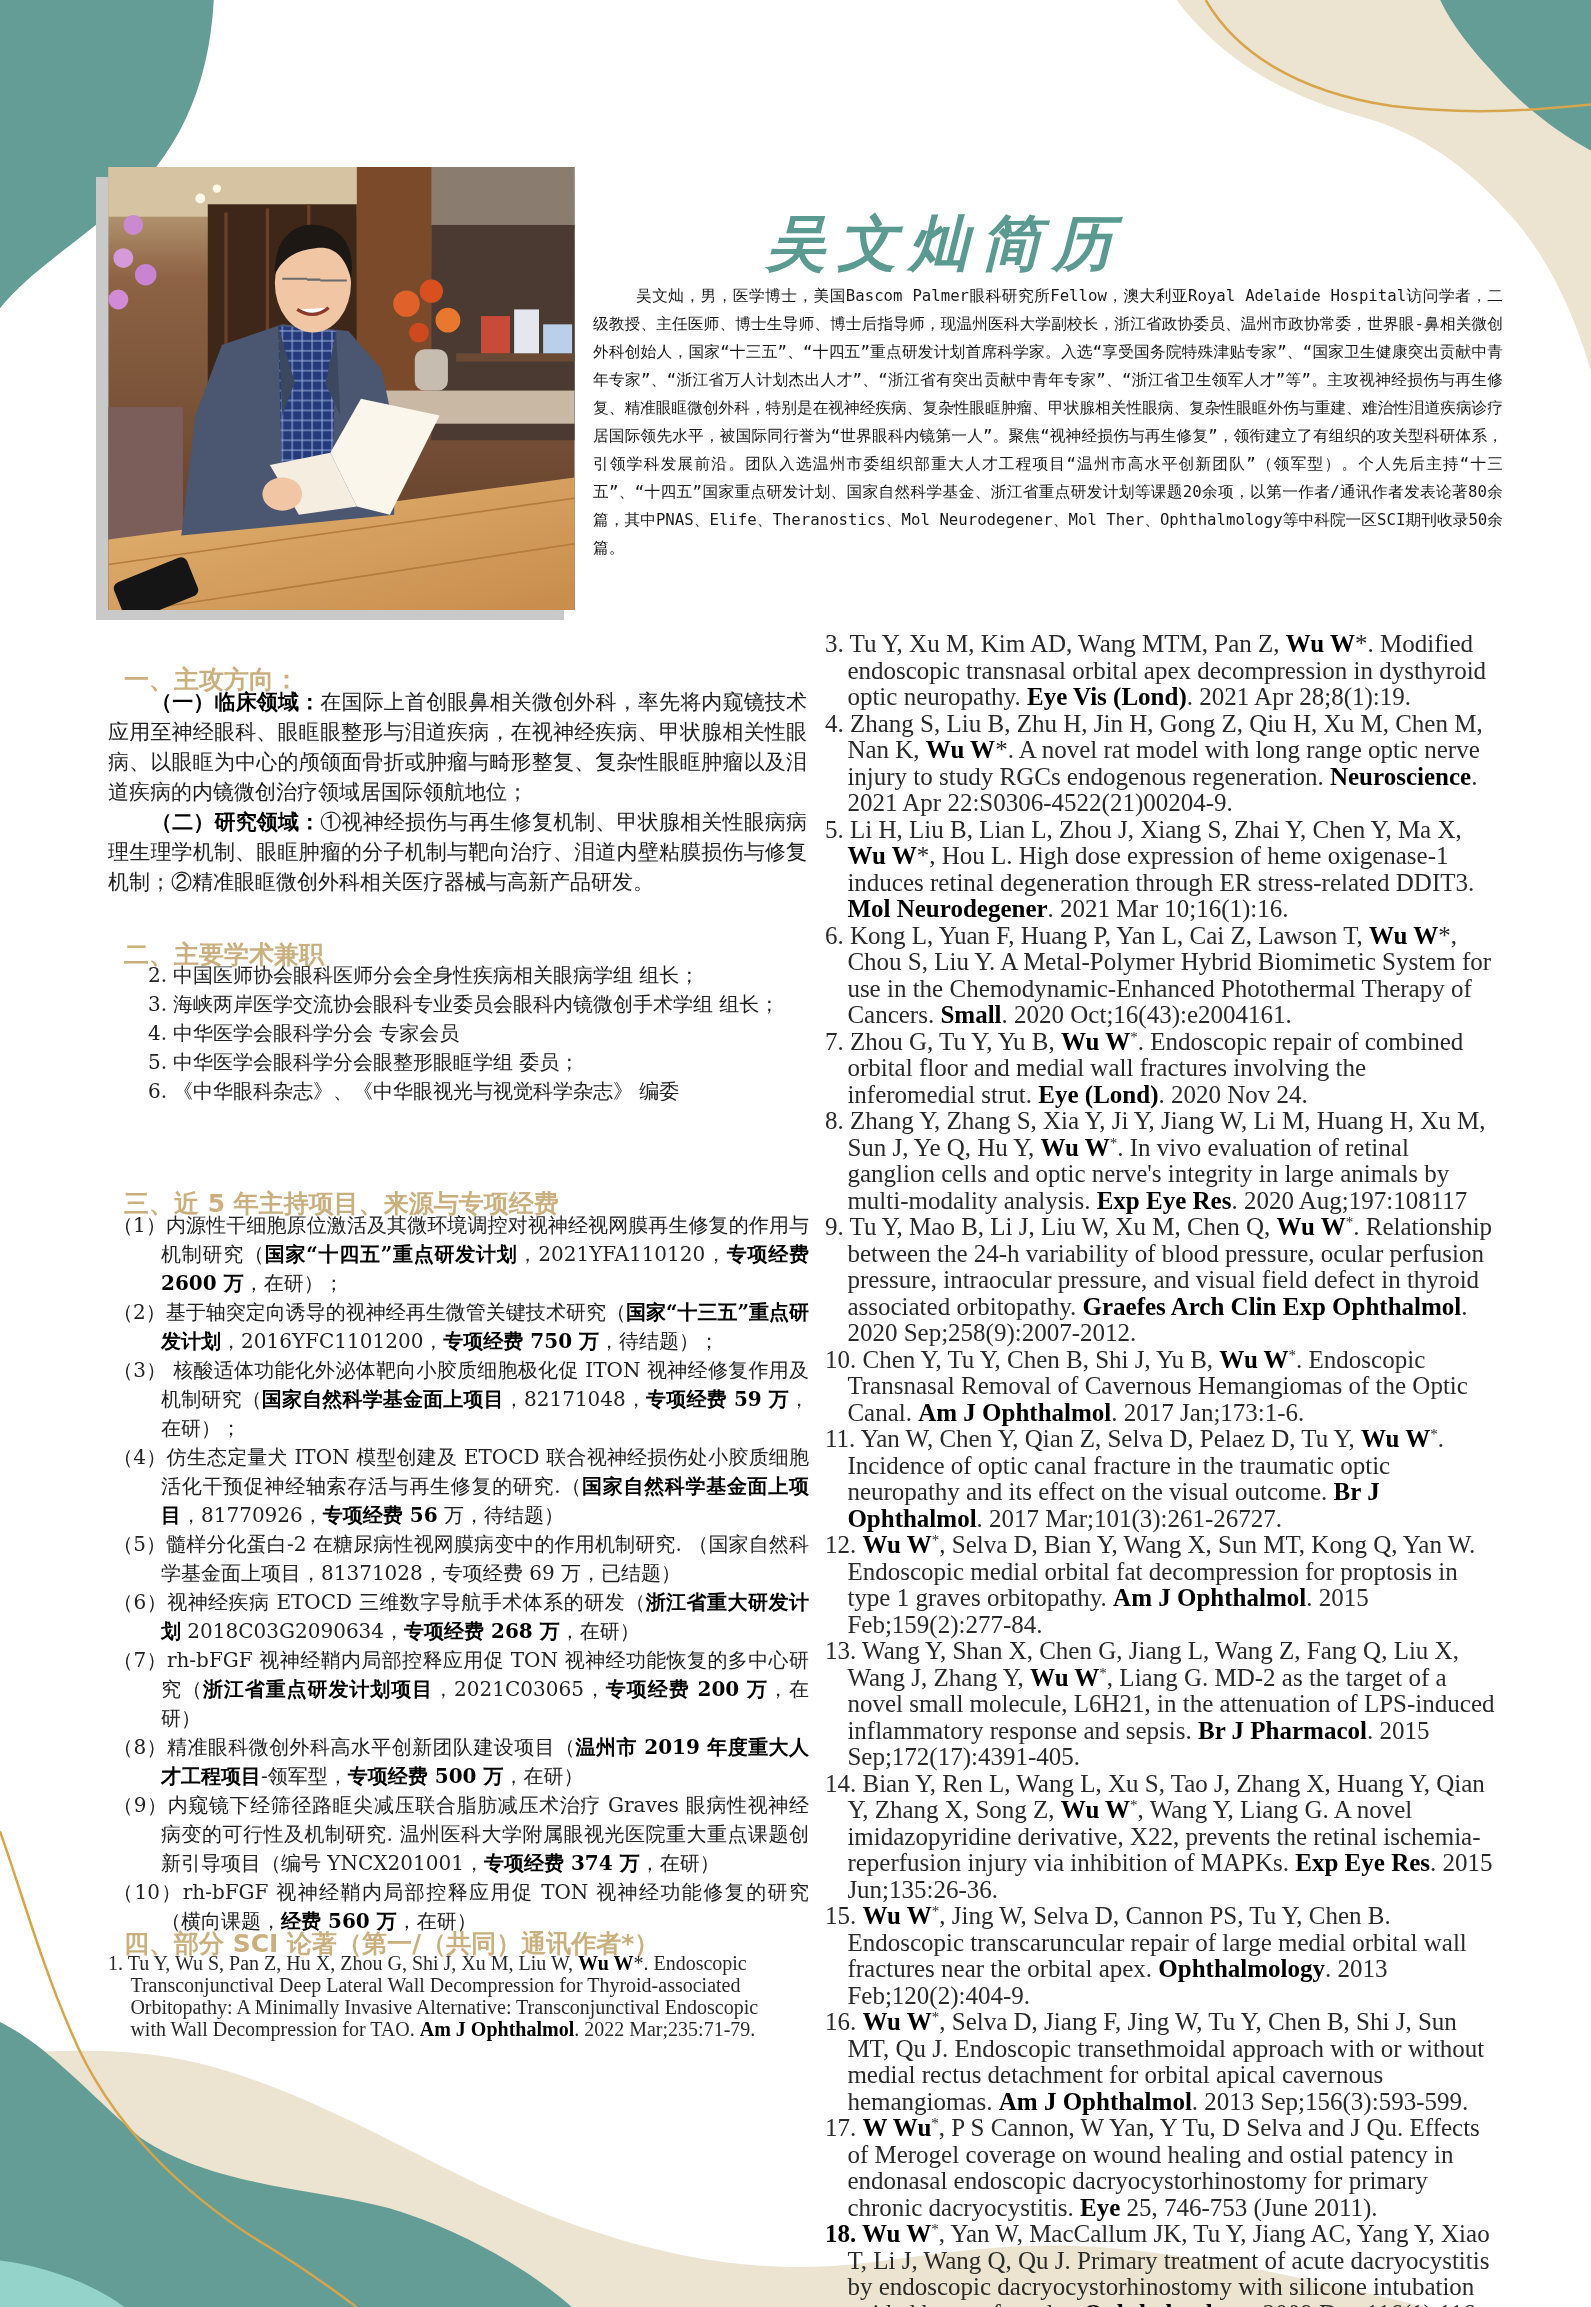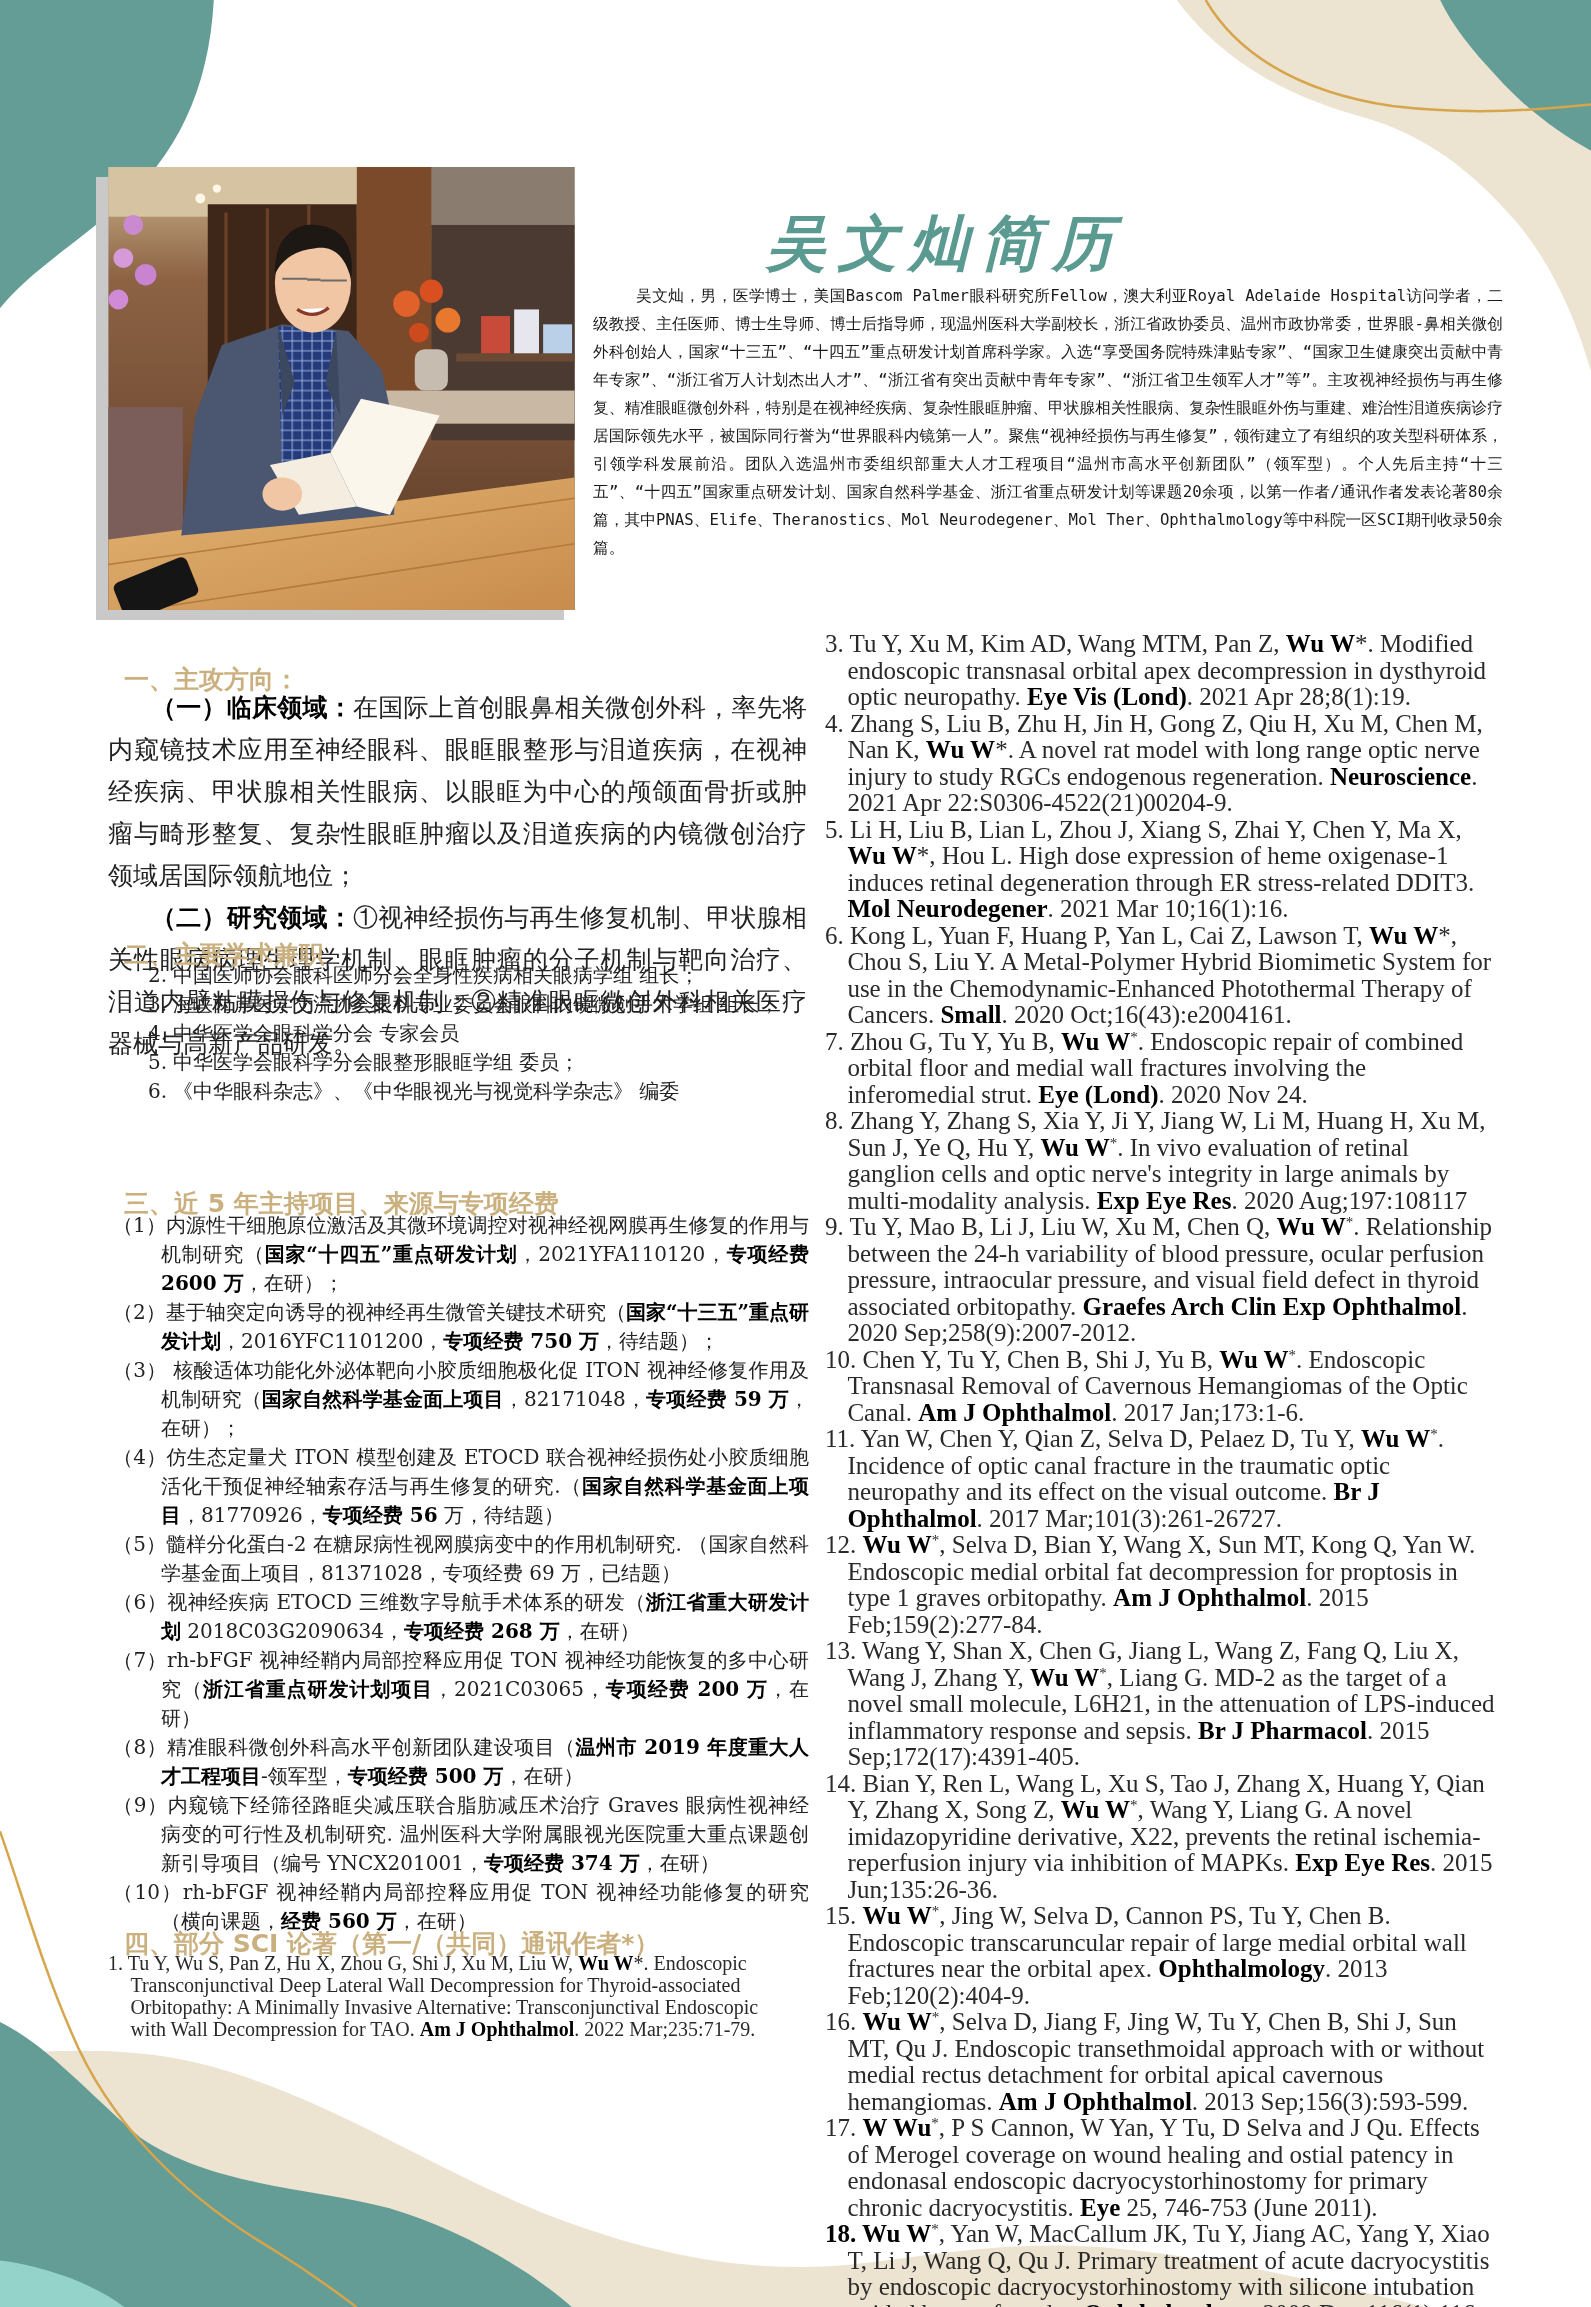--- a/index.html
+++ b/index.html
@@ -13,21 +13,21 @@
   .photo-shadow{position:absolute;left:96px;top:177px;width:468px;height:443px;background:#c9c9c9;z-index:1;}
   .photo{position:absolute;left:108px;top:167px;width:467px;height:443px;z-index:2;overflow:hidden;}
   .photo svg{display:block;}
   .title{left:738px;top:162px;width:414px;text-align:center;
     font-family:"DejaVu Serif",serif;font-size:60px;line-height:83px;font-weight:bold;font-style:italic;
     color:var(--title);letter-spacing:11.6px;margin-top:40px;}
   .bio{left:593px;top:282px;width:910px;font-family:"DejaVu Sans Mono",monospace;font-size:15.7px;
     line-height:28px;text-align:justify;text-indent:43px;color:var(--ink);margin:0;}
   .h2{font-family:"DejaVu Sans",sans-serif;font-weight:bold;font-size:25px;line-height:30px;color:var(--heading);margin:16px;white-space:nowrap;}
   .cn{font-family:"DejaVu Serif",serif;color:#222;}
-  .focus{left:108px;top:687px;width:699px;font-size:25px;line-height:42px;}
+  .focus{left:108px;top:687px;width:699px;font-size:21px;line-height:30px;}
   .focus p{margin:0;text-indent:43px;text-align:justify;}
   .positions{left:148px;top:961px;width:663px;font-size:20px;line-height:29px;margin:0;padding:0;list-style:none;}
   .positions li{white-space:nowrap;}
   .positions .num{display:inline-block;width:25px;}
   .projects{left:113px;top:1211px;width:696px;font-size:20px;line-height:29px;margin:0;padding:0;list-style:none;}
   .projects li{padding-left:48px;text-indent:-48px;text-align:justify;}
   .refs{font-family:"Liberation Serif",serif;color:#2a2a2a;margin:0;padding:0;list-style:none;}
   .refs li{padding-left:22.4px;text-indent:-22.4px;}
   .refs-left{left:108px;top:1952px;width:655px;font-size:20px;line-height:22px;}
   .refs-right{left:825px;top:631px;width:671px;font-size:25px;line-height:26.5px;}

